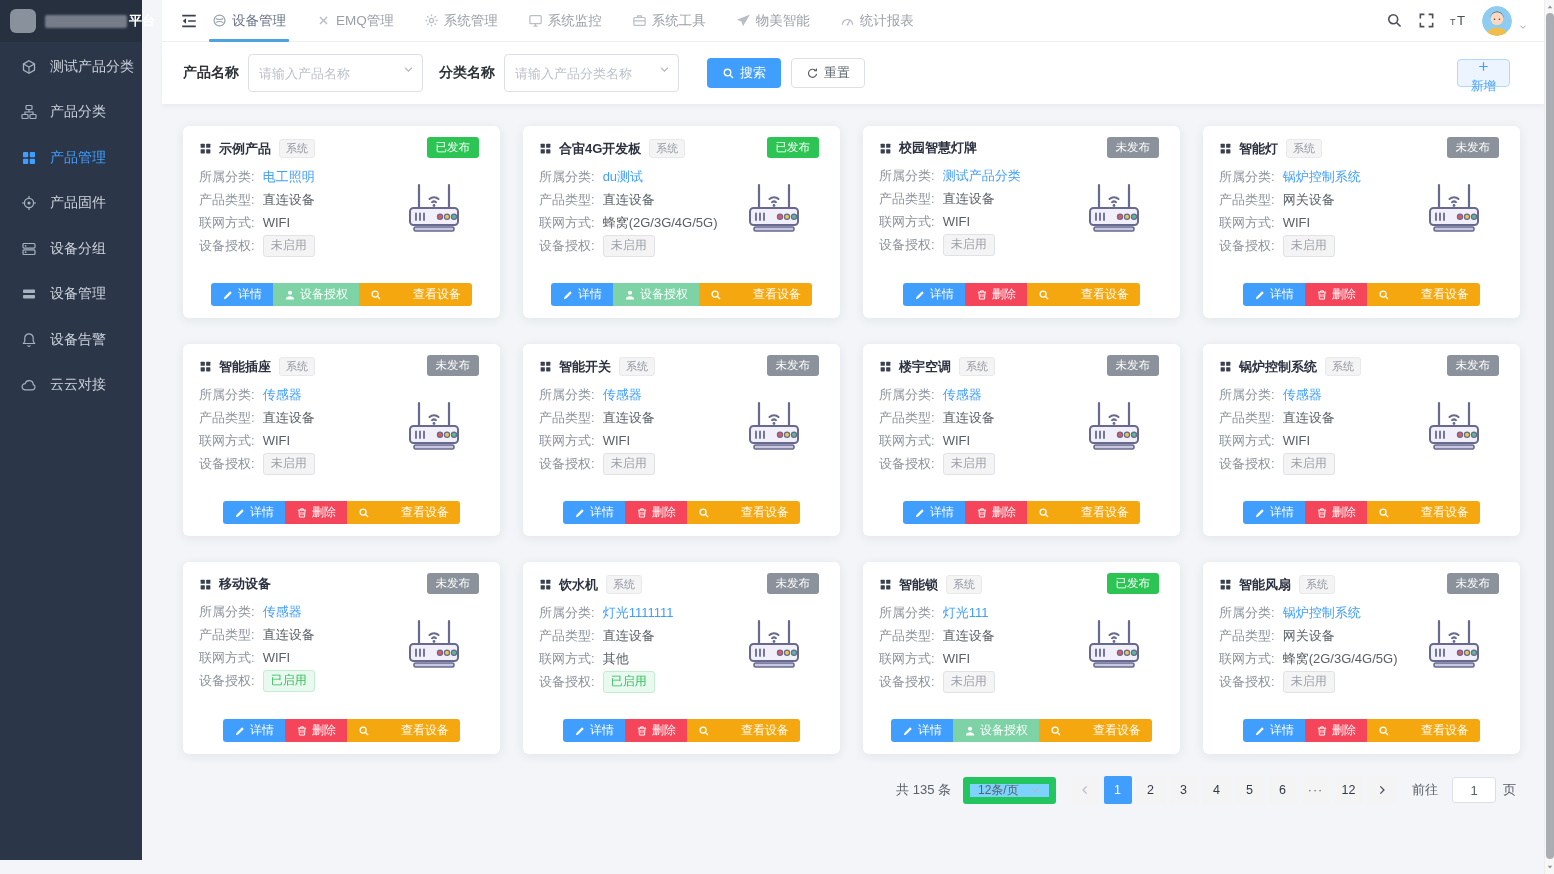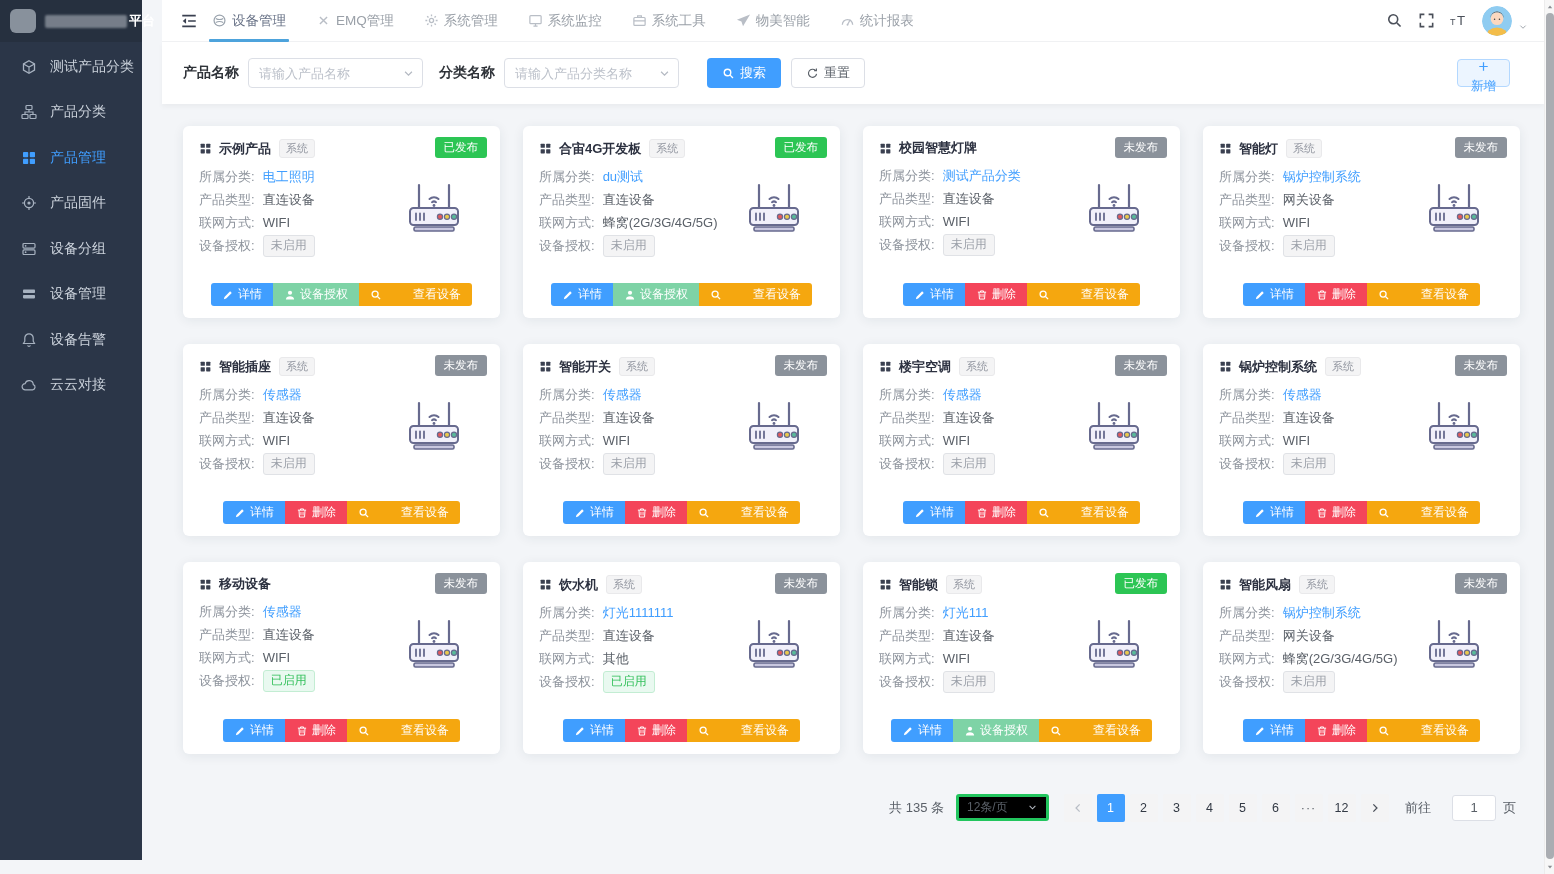--- a/index.html
+++ b/index.html
@@ -33,39 +33,39 @@
   .nav-right { margin-left:auto; display:flex; align-items:center; gap:15px; padding-right:4px; }
   .nav-icon { width:17px; height:17px; color:#4a4f59; cursor:pointer; }
   .avatar { width:30px; height:30px; border-radius:50%; overflow:hidden; cursor:pointer; }
   .caret-small { width:10px; height:10px; color:#9aa0a8; margin-left:-9px; margin-top:12px; cursor:pointer; }
 
   
   .filter { height:62px; background:#fff; display:flex; align-items:center; padding:0 34px 0 21px; box-shadow:0 3px 5px rgba(0,0,0,.04); position:relative; z-index:2; }
   .f-field { display:flex; align-items:center; margin-right:16px; }
   .f-label { font-size:14px; font-weight:bold; color:#2f3339; margin-right:9px; white-space:nowrap; }
   .f-inputwrap { position:relative; display:inline-flex; }
-  .f-inputwrap input { width:175px; height:30px; border:1px solid #dcdfe6; border-radius:4px; padding:4px 10px; font-size:13px; color:#5a6068; outline:none; font-family:inherit; }
+  .f-inputwrap input { width:175px; height:38px; border:1px solid #dcdfe6; border-radius:4px; padding:4px 10px; font-size:13px; color:#5a6068; outline:none; font-family:inherit; }
   .f-inputwrap input::placeholder { color:#bcc1ca; }
   .is-select input { padding-right:26px; cursor:pointer; }
   .f-caret { position:absolute; right:8px; top:8.5px; width:13px; height:13px; color:#b4b9c2; }
   .btn { height:30px; border-radius:4px; font-size:13px; display:inline-flex; align-items:center; gap:5px; padding:0 14px; cursor:pointer; border:1px solid transparent; font-family:Liberation Sans, sans-serif; white-space:nowrap; }
   .btn .icon { width:13px; height:13px; }
   .btn-search { background:#409EFF; color:#fff; margin-left:12px; }
   .btn-reset  { background:#fff; border-color:#dcdfe6; color:#5a6068; margin-left:10px; }
   .btn-add    { margin-left:auto; background:#ecf5ff; border-color:#b3d8ff; color:#409EFF; height:28px; font-size:12.5px; padding:0 13px;flex-direction:column; }
 
   
   .content { position:absolute; top:104px; left:0; right:0; bottom:0; background:#f3f5f8; padding:22px 24px 0 21px; overflow:hidden; }
   .grid { display:grid; grid-template-columns:repeat(4,1fr); gap:26px 23px; grid-auto-rows:192px; }
   .card { background:#fff; border-radius:6px; box-shadow:0 2px 12px rgba(31,45,61,.08); position:relative; padding:13px 16px; }
   .card-head { display:flex; align-items:center; margin-bottom:11px; }
   .cgrid { width:13px; height:13px; color:#3a4050; margin-right:7px; }
   .ctitle { font-size:13px; font-weight:bold; color:#2c3140; white-space:nowrap; }
   .ctag { font-size:11px; background:#f4f4f5; border:1px solid #e9e9eb; color:#9296a0; border-radius:3px; padding:1px 6px; margin-left:8px; white-space:nowrap; }
-  .status { position:absolute; top:11px; right:13px; font-size:11.5px; padding:3px 9px; border-radius:3px; color:#fff; white-space:nowrap; }
+  .status { position:absolute; top:11px; right:21px; font-size:11.5px; padding:3px 9px; border-radius:3px; color:#fff; white-space:nowrap; }
   .st-pub { background:#2cc554; }
   .st-unpub { background:#8b929b; }
   .crow { display:flex; align-items:center; margin-bottom:8px; font-size:13px; height:15px; }
   .clabel { color:#8d939c; margin-right:8px; white-space:nowrap; }
   .cval { color:#5a6068; white-space:nowrap; }
   .link { color:#409EFF; text-decoration:none; cursor:pointer; }
   .authbadge { font-size:12px; padding:1.5px 7px; border-radius:3px; border:1px solid; white-space:nowrap; }
   .auth-off { background:#f4f4f5; border-color:#e0e2e6; color:#9a9fa8; }
   .auth-on  { background:#e9f9f0; border-color:#c3edd3; color:#34c05c; }
   .router { position:absolute; right:34px; top:52px; width:64px; height:64px; }
@@ -74,28 +74,28 @@
   .abtn:first-child { border-radius:3px 0 0 3px; }
   .abtn:last-child { border-radius:0 3px 3px 0;gap:31px; }
   .abtn-detail { background:#409EFF; }
   .abtn-auth   { background:#7ed3a6; }
   .abtn-delete { background:#f4455a; }
   .abtn-view   { background:#f5a70f; }
   .ai { width:12px; height:12px; }
 
   
   .pagination { display:flex; align-items:center; justify-content:flex-end; margin-top:22px; padding-right:4px; font-size:13px; color:#5a6068; }
-  .pg-size { width:93px; height:27px; border:3px solid #22c55e; border-radius:3px; display:flex; align-items:center; justify-content:space-between; padding:0 8px; margin:18px 12px; font-size:12px; color:#5a6068; cursor:pointer; background:#000000; }
+  .pg-size { width:93px; height:27px; border:7px solid #22c55e; border-radius:3px; display:flex; align-items:center; justify-content:space-between; padding:0 8px; margin:0 12px; font-size:12px; color:#5a6068; cursor:pointer; background:#7dd3fc; }
   .pgcaret { width:11px; height:11px; color:#b4b9c2; }
   .pg-btn, .page { min-width:28px; height:28px; background:#f4f4f5; border:none; border-radius:2px; margin:0 2.5px; font-size:12.5px; color:#333a45; display:inline-flex; align-items:center; justify-content:center; cursor:pointer; font-family:inherit; }
   .page.active { background:#409EFF; color:#fff; }
   .page.more { letter-spacing:1px; color:#5a6068; }
   .pg-prev { color:#b8bdc6; } .pg-next { color:#4a4f59; }
   .pg-prev .icon, .pg-next .icon { width:12px; height:12px; }
-  .pg-goto { margin-left:14px; margin-right:21px; }
+  .pg-goto { margin-left:14px; margin-right:14px; }
   .pg-input { width:44px; height:26px; border:1px solid #dcdfe6; border-radius:3px; text-align:center; font-size:13px; color:#5a6068; outline:none; font-family:inherit; }
   .pg-unit { margin-left:7px; }
 
   
   .scrollbar { position:absolute; top:0; right:0; bottom:0; width:10px; background:#f7f7f7; border-left:1px solid #ececec; z-index:10; }
   .sb-thumb { position:absolute; left:1px; top:13px; bottom:15px; width:8px; background:#aaadb2; border-radius:4px; cursor:pointer; }
   .sb-arrow { position:absolute; left:0; width:10px; height:12px; color:#8a8d92; cursor:pointer; }
   .sb-up { top:1px; } .sb-down { bottom:1px; }
 </style>
 </head>

